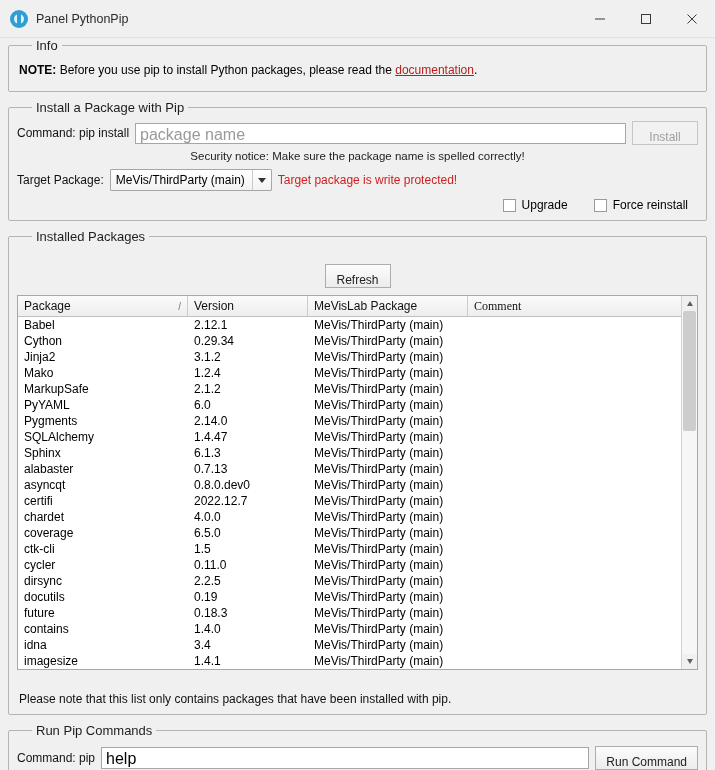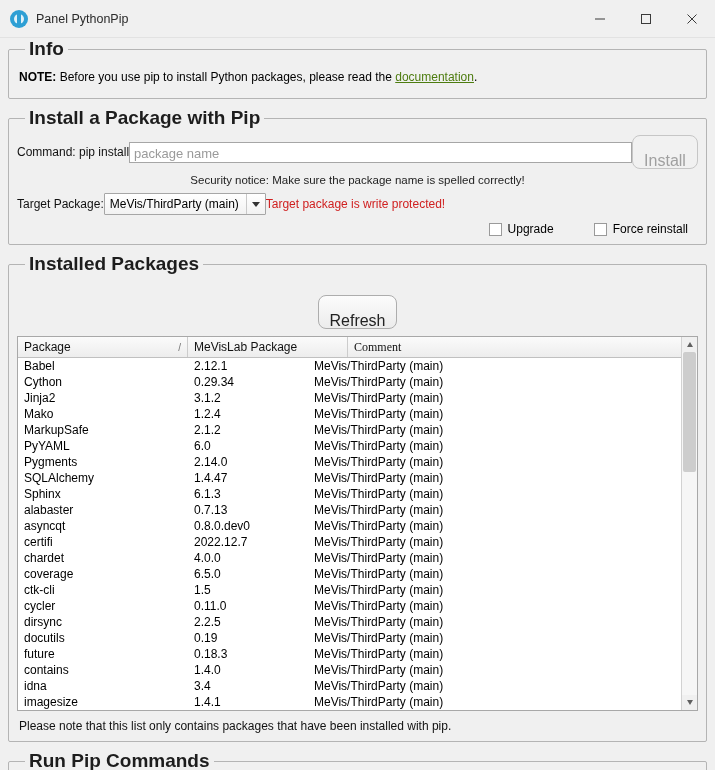--- a/index.html
+++ b/index.html
@@ -91,69 +91,70 @@
   }
 
   fieldset.group {
     border: 1px solid #b4b4b4;
     border-radius: 2px;
     margin: 0 0 8px 0;
     padding: 6px 8px 8px 8px;
     background: #f0f0f0;
   }
   fieldset.group > legend {
-    font-size: 19px;
-    font-weight: bold;
+    font-size: 13px;
+    font-weight: normal;
     color: #1d1d1d;
     padding: 0 4px;
-    margin-left: 8px;
+    margin-left: 15px;
   }
 
   
   .info-line {
     font-size: 12px;
     padding: 4px 2px 6px 2px;
   }
   .info-line b { font-weight: bold; }
   .link {
-    color: #4d7c0f;
+    color: #b91c1c;
     text-decoration: underline;
     cursor: pointer;
   }
 
   
   .row {
     display: flex;
     align-items: center;
+    gap: 6px;
   }
   .lbl { font-size: 12px; color: #111; }
 
   .textinput {
     border: 1px solid #a6a6a6;
     background: #ffffff;
     height: 21px;
     line-height: 21px;
     padding: 0 4px;
-    font-size: 13px;
+    font-size: 16px;
     box-sizing: border-box;
     color: #000;
     flex: 1;
   }
   .textinput.placeholder { color: #9a9a9a; }
 
   button.btn {
     border: 1px solid #adadad;
     background: linear-gradient(#fcfcfc, #ececec);
     height: 24px;
     min-width: 66px;
-    font-size: 16px;
+    font-size: 12px;
     font-family: "Liberation Sans", sans-serif;
     color: #222;
-    border-radius: 8px;
-    padding: 16px 10px;
+    border-radius: 0;
+    padding: 8px 10px;
     box-sizing: border-box;
   }
   button.btn[disabled],
   button.btn.disabled {
     color: #a0a0a0;
     background: #f1f1f1;
     border-color: #c6c6c6;
   }
 
   .notice {
@@ -193,21 +194,21 @@
   }
 
   .warn {
     color: #d02020;
     font-size: 12px;
   }
 
   .checks {
     display: flex;
     justify-content: flex-end;
-    gap: 40px;
+    gap: 26px;
     padding: 7px 10px 0 0;
   }
   .check {
     display: flex;
     align-items: center;
     gap: 6px;
     font-size: 12px;
   }
   .box {
     width: 13px; height: 13px;
@@ -317,21 +318,21 @@
   }
   .caret-down-sm {
     width: 0; height: 0;
     border-left: 3.5px solid transparent;
     border-right: 3.5px solid transparent;
     border-top: 5px solid #606060;
   }
 
   .footnote {
     font-size: 12px;
-    padding: 8px 2px 0 2px;
+    padding: 22px 2px 0 2px;
     color: #111;
   }
 
   
   .run-row {
     display: flex;
     align-items: center;
     gap: 6px;
     padding-top: 2px;
   }
@@ -416,20 +417,21 @@
         <button class="btn">Refresh</button>
       </div>
 
       <div class="tablewrap">
         <div class="tablescroll">
           <div class="thead">
             <div class="th c1">
               <span>Package</span>
               <span class="sortmark">/</span>
             </div>
+            <div class="th c2">Version</div>
             <div class="th c3">MeVisLab Package</div>
             <div class="th c4">Comment</div>
           </div>
           <div class="tbody" id="pkg-rows">
               <div class="tr">
                 <div class="td c1">Babel</div>
                 <div class="td c2">2.12.1</div>
                 <div class="td c3">MeVis/ThirdParty (main)</div>
                 <div class="td c4"></div>
               </div>

